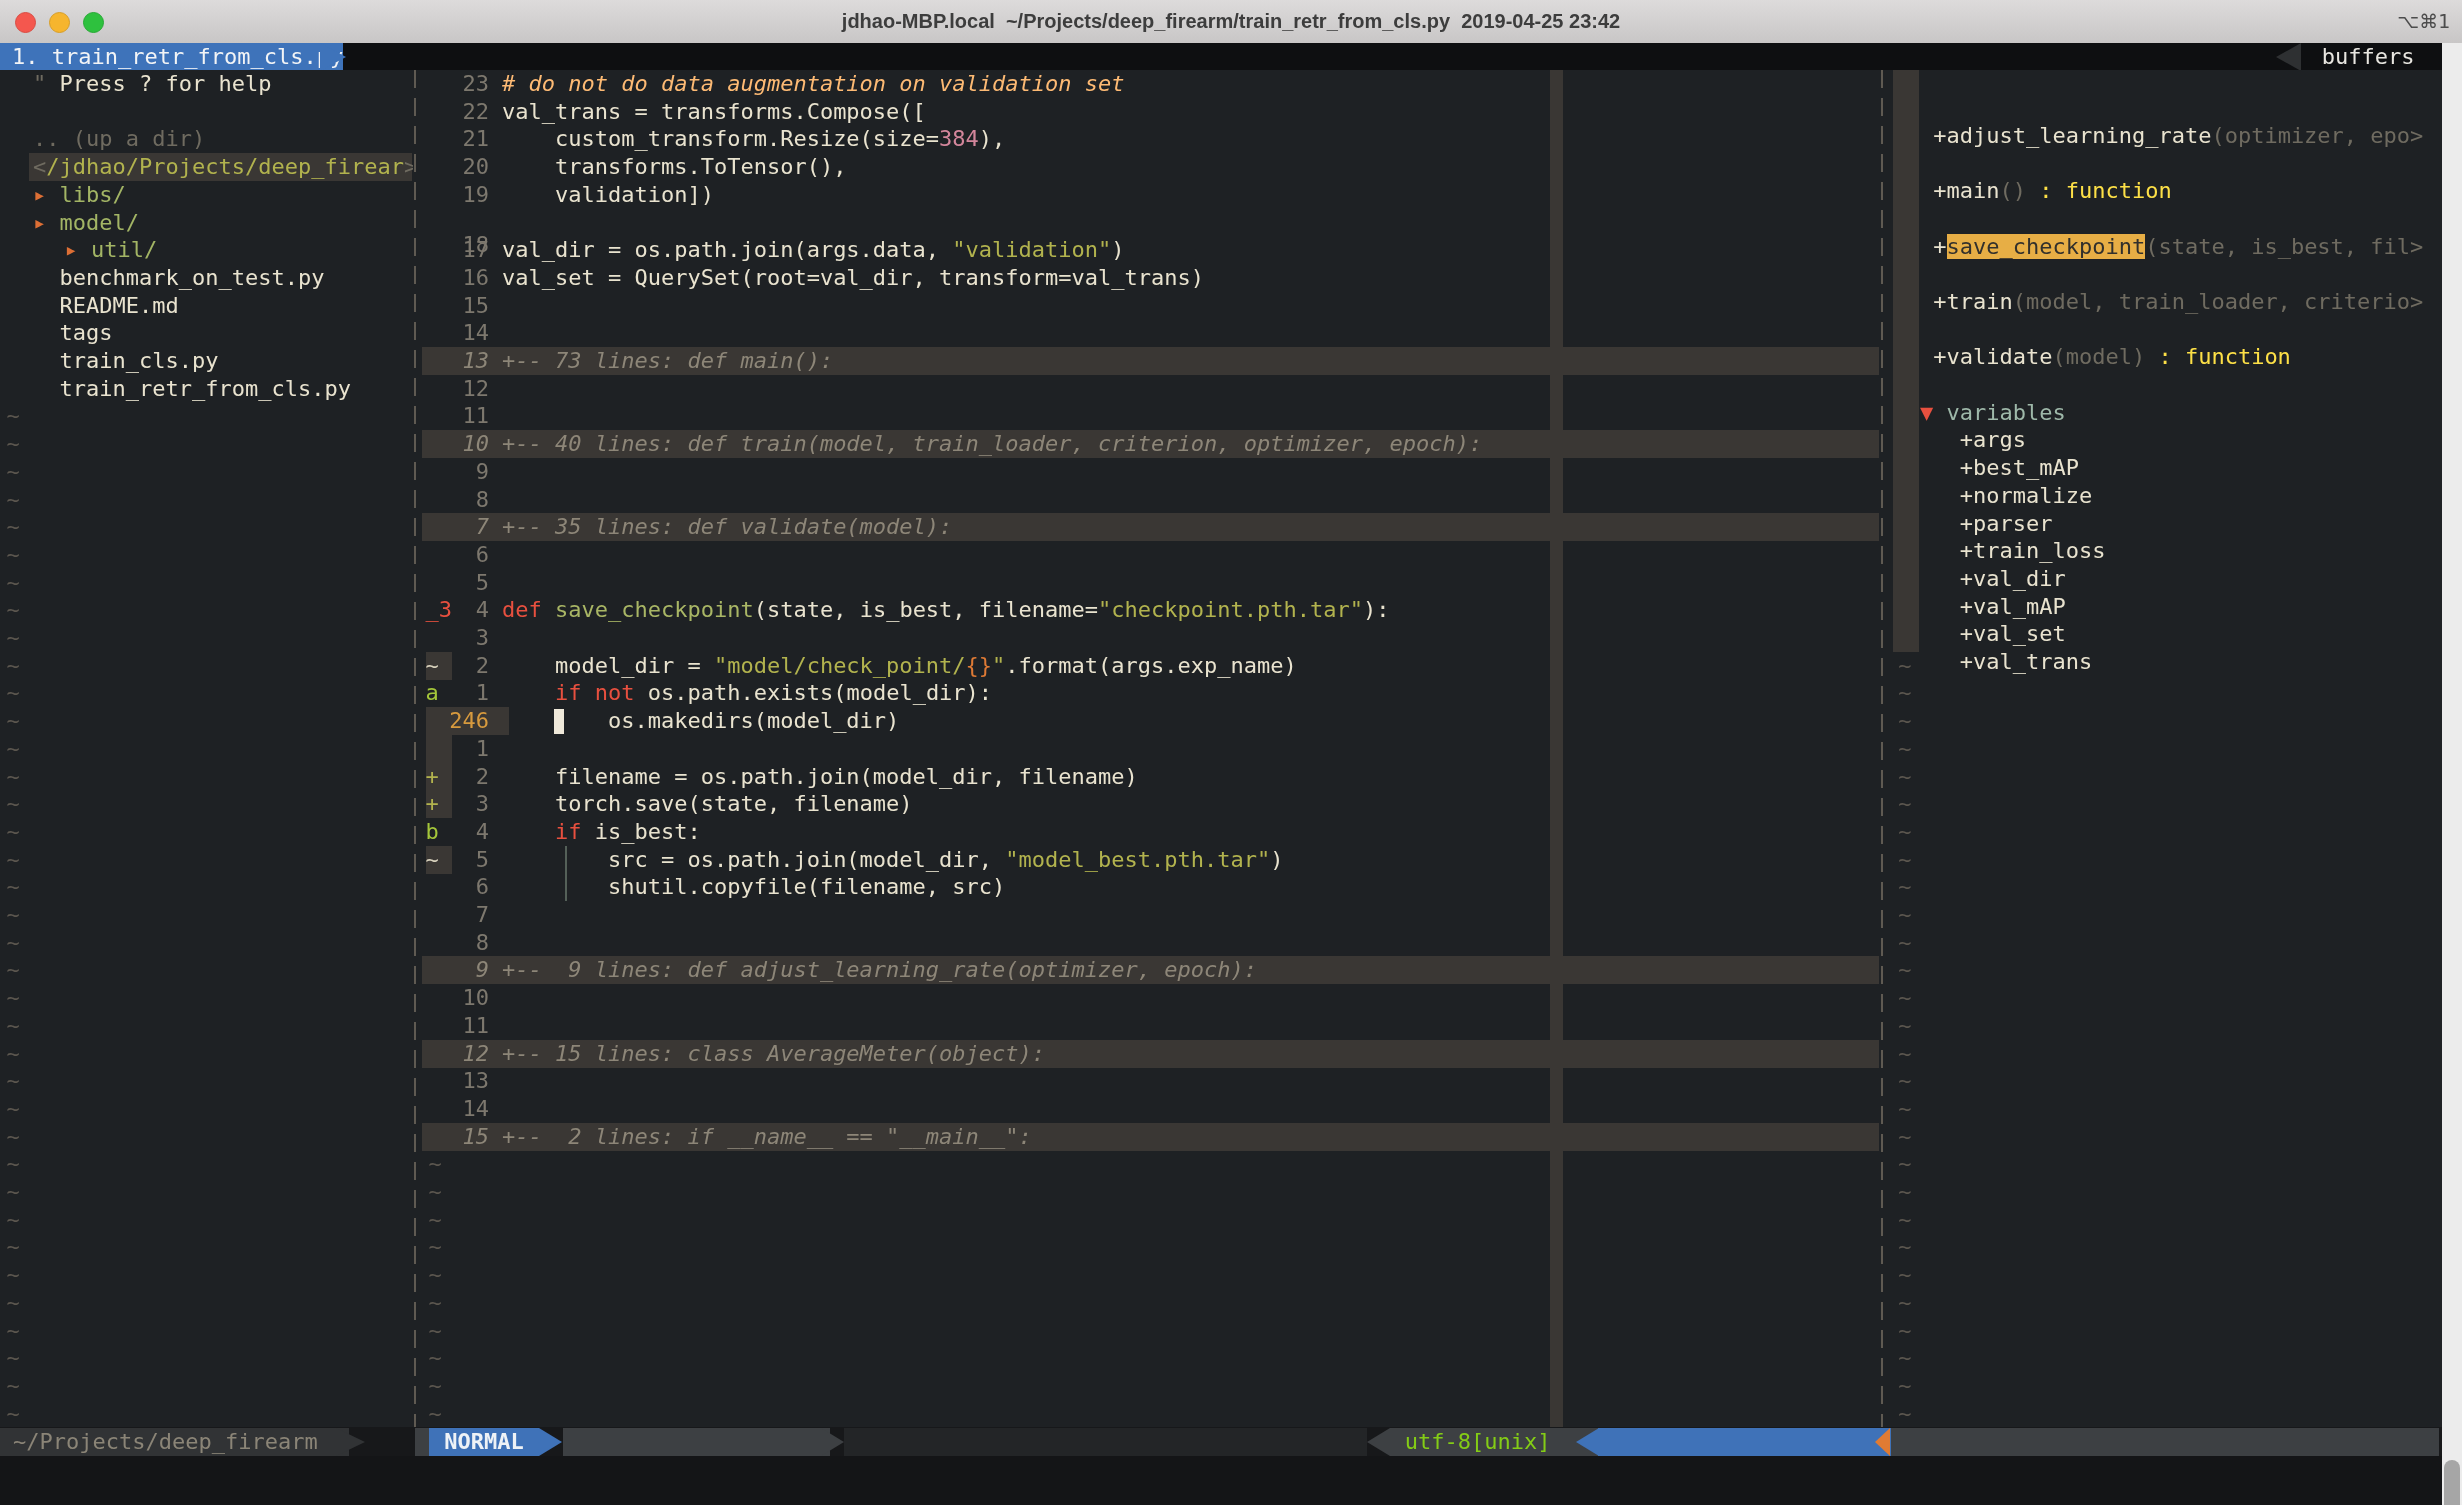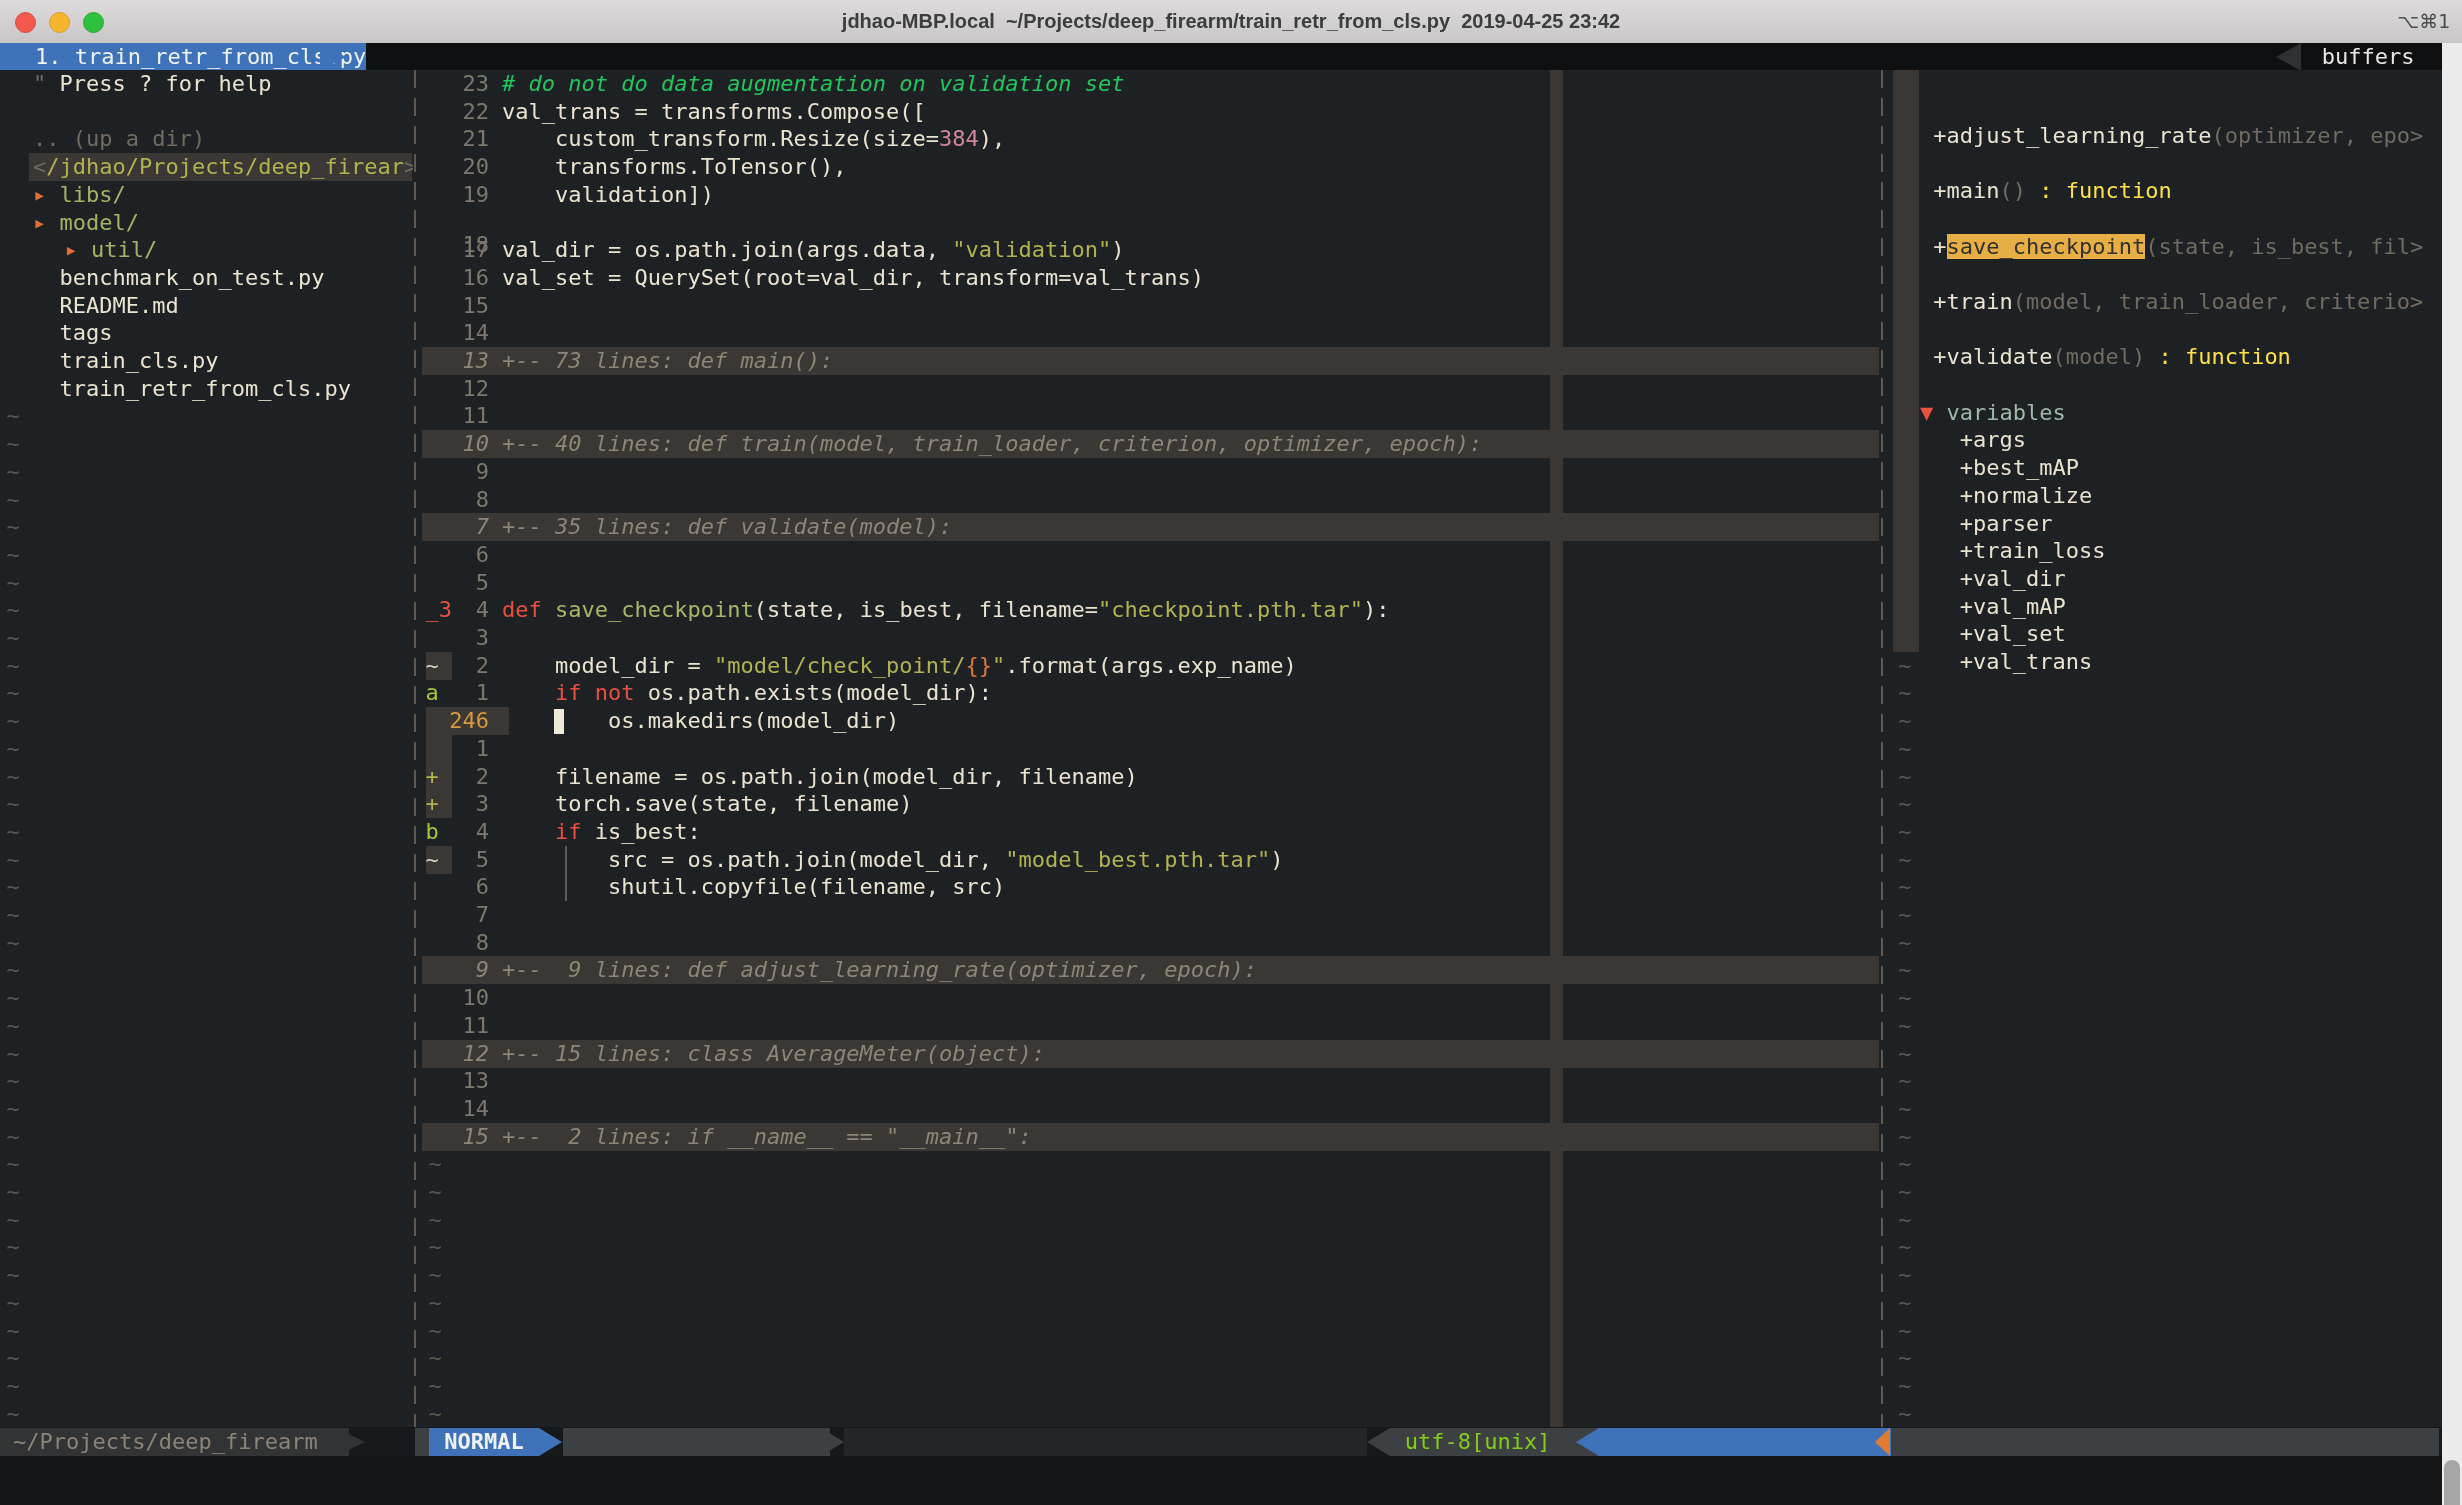--- a/index.html
+++ b/index.html
@@ -13,21 +13,21 @@
   .light.red{background:#f4574e;border:0.7px solid #d94c43;}
   .light.yellow{background:#f6b52e;border:0.7px solid #d89e26;}
   .light.green{background:#2ec13e;border:0.7px solid #27a934;}
   .wtitle{position:absolute;left:50%;top:0;transform:translateX(-50%);height:43px;line-height:43px;
     color:#3d3d3d;font-family:"Liberation Sans","DejaVu Sans",sans-serif;font-size:20px;font-weight:bold;white-space:pre;}
   .wshort{position:absolute;right:11.7px;top:0;height:43px;line-height:43px;color:#4c4c4c;
     font-family:"DejaVu Sans",sans-serif;font-size:19px;}
   
   .tabline{position:absolute;left:0;top:43px;width:2462px;height:28px;background:#0e0f11;}
   .tab{position:absolute;left:0;top:0;height:28px;background:#3e73ba;color:#f2f4f6;
-       padding-left:35px;white-space:pre;}
+       padding-left:12px;white-space:pre;}
   .tab-arrow{position:absolute;left:320px;top:0;width:0;height:0;
        border-left:26px solid #3e73ba;border-top:14px solid transparent;border-bottom:14px solid transparent;}
   .buffers-arrow{position:absolute;left:2276px;top:0;width:0;height:0;
        border-right:25px solid #2e3032;border-top:14px solid transparent;border-bottom:14px solid transparent;}
   .buffers{position:absolute;left:2313px;top:0;height:28px;color:#e8e6e0;background:#0e0f11;padding:0 8.8px;}
   
   .content{position:absolute;left:0;top:70px;width:2462px;height:1357px;background:#1e2124;}
   .win{position:absolute;top:0;height:1357px;overflow:hidden;}
   #nerdtree{left:0;width:413px;}
   #codewin{left:413px;width:1467px;}
@@ -47,21 +47,21 @@
   .sign{position:absolute;left:12.5px;top:0;width:29px;}
   .patch{position:absolute;left:12.5px;top:0;width:26px;height:28px;background:#3a3734;}
   .patch.wide{width:83px;}
   .codetext{position:absolute;left:89px;top:0;white-space:pre;color:#e9e3cf;}
   .foldband{position:absolute;left:8.8px;top:0;width:1457px;height:28px;background:#3a3734;}
   .foldtext{position:absolute;left:89px;top:0;color:#8d8678;font-style:italic;white-space:pre;}
   .colorcolumn{position:absolute;left:1137px;top:0;width:13px;height:1357px;background:#3a3734;}
   .cursorblk{position:absolute;left:141px;top:1.5px;width:10.3px;height:25px;background:#efe9da;}
   .iguide{position:absolute;left:152px;top:0;width:2.2px;height:28px;background:#546058;}
   
-  .txt{color:#e9e3cf;} .cmt{color:#22c55e;font-style:italic;} .str{color:#b2b34e;}
+  .txt{color:#e9e3cf;} .cmt{color:#fdba74;font-style:italic;} .str{color:#b2b34e;}
   .num{color:#d3869b;} .kw{color:#e8503f;} .fn{color:#a9b665;} .brace{color:#df7a35;}
   .grey{color:#6f6b60;} .amber{color:#fde047;} .sage{color:#9eb8a9;} .red{color:#e8503f;}
   .green{color:#a3b565;} .orange{color:#dd6f35;}
   .sgn-del{color:#e8503f;} .sgn-chg{color:#d8d2bd;} .sgn-add{color:#b2b34e;} .sgn-mark{color:#a4c63a;}
   .hl{background:#e7ae45;color:#32302c;}
   
   .tb-strip{position:absolute;left:13px;top:0;width:26px;height:582px;background:#3a3734;}
   .tb-text{position:absolute;left:40px;top:16px;white-space:pre;color:#e9e3cf;margin-top:8px;}
   
   .statusline{position:absolute;left:0;top:1428px;width:2462px;height:28px;background:#17181a;}

